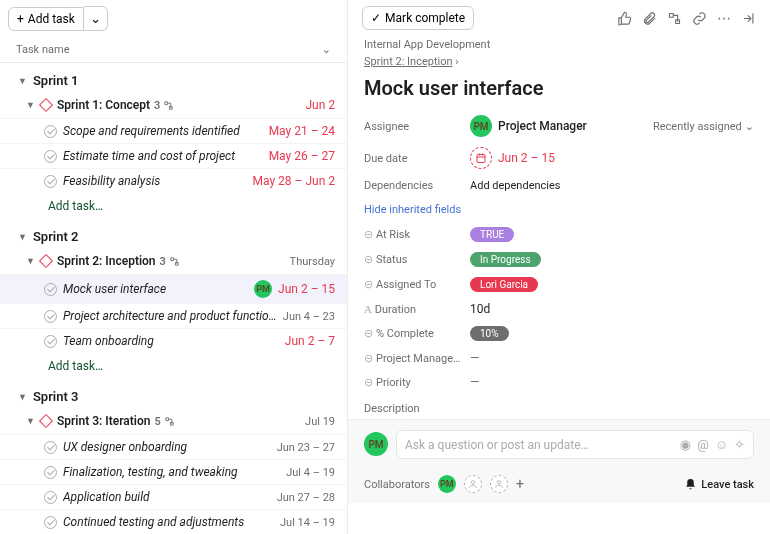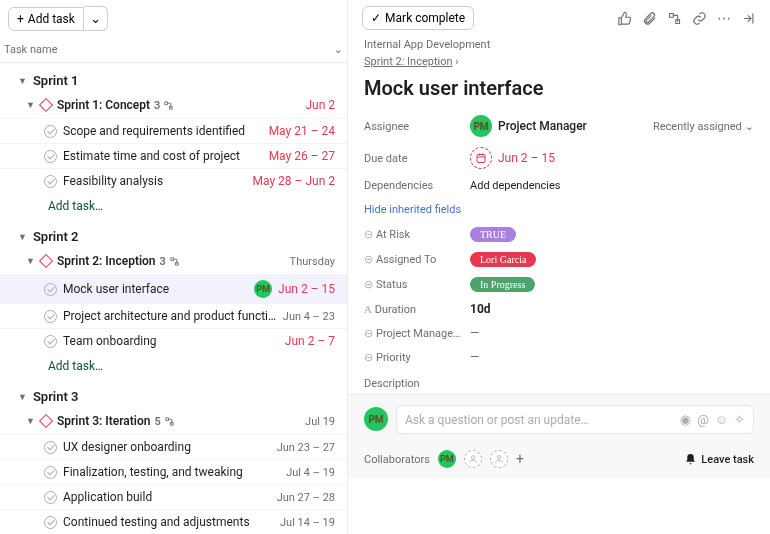--- a/index.html
+++ b/index.html
@@ -2,53 +2,53 @@
 <html><head>
 <meta charset="utf-8">
 <style>
 * { margin: 0; padding: 0; box-sizing: border-box; font-family: -apple-system, BlinkMacSystemFont, "Segoe UI", Roboto, sans-serif; }
 body { width: 770px; height: 534px; background: #fff; display: flex; color: #1e1f21; font-size: 12px; overflow: hidden; }
 .left-panel { width: 348px; border-right: 1px solid #edeae9; display: flex; flex-direction: column; }
 .right-panel { flex: 1; display: flex; flex-direction: column; background: #fff; }
 .toolbar { padding: 6px 8px; display: flex; align-items: center; gap: 6px; }
 .add-task-btn { display: flex; align-items: center; gap: 4px; border: 1px solid #cfcbcb; border-radius: 6px 0 0 6px; padding: 4px 8px; font-size: 12px; cursor: pointer; background: #fff; }
 .add-task-dd { border: 1px solid #cfcbcb; border-left: none; border-radius: 0 6px 6px 0; padding: 4px 6px; cursor: pointer; background: #fff; margin-left: -6px; }
-.col-header { display: flex; justify-content: space-between; padding: 6px 4px; color: #6d6e6f; font-size: 11px; border-bottom: 1px solid #edeae9; }
+.col-header { display: flex; justify-content: space-between; padding: 6px 16px; color: #6d6e6f; font-size: 11px; border-bottom: 1px solid #edeae9; }
 .list { overflow-y: auto; flex: 1; }
 .section-header { display: flex; align-items: center; gap: 6px; padding: 10px 12px 4px 18px; font-weight: 600; font-size: 13px; }
 .caret { font-size: 9px; color: #6d6e6f; cursor: pointer; }
 .subsection { display: flex; align-items: center; gap: 6px; padding: 6px 12px 6px 26px; font-size: 12px; }
 .subsection .name { font-weight: 600; flex: 1; display: flex; align-items: center; gap: 4px; }
 .subsec-meta { color: #6d6e6f; font-size: 11px; display: flex; align-items: center; gap: 3px; }
 .date-red { color: #e8384f; font-size: 12px; }
 .date-gray { color: #6d6e6f; font-size: 11px; }
 .diamond { width: 10px; height: 10px; border: 1.5px solid #e8384f; transform: rotate(45deg); display: inline-block; }
 .task-row { display: flex; align-items: center; gap: 6px; padding: 5px 12px 5px 44px; border-top: 1px solid #f5f3f3; font-size: 12px; }
-.task-row .title { flex: 1; white-space: nowrap; overflow: hidden; text-overflow: ellipsis; }
+.task-row .title { flex: 1; white-space: nowrap; overflow: hidden; text-overflow: ellipsis; font-style: italic; }
 .task-row.selected { background: #f1f2fc; }
 .check-circle { width: 13px; height: 13px; border: 1.2px solid #afabac; border-radius: 50%; flex-shrink: 0; position: relative; }
 .check-circle:after { content: ""; position: absolute; left: 3.5px; top: 1px; width: 3px; height: 6px; border: solid #afabac; border-width: 0 1.2px 1.2px 0; transform: rotate(45deg); }
 .add-task-link { padding: 6px 12px 6px 48px; color: #14532d; font-size: 12px; cursor: pointer; }
 .avatar { width: 18px; height: 18px; border-radius: 50%; background: #22c55e; color: #5a4a22; font-size: 9px; display: flex; align-items: center; justify-content: center; font-weight: 600; flex-shrink: 0; }
 
 
 .detail-toolbar { display: flex; align-items: center; padding: 6px 14px; gap: 10px; }
 .mark-complete { border: 1px solid #cfcbcb; border-radius: 6px; padding: 4px 8px; font-size: 12px; display: flex; align-items: center; gap: 4px; cursor: pointer; background:#fff; }
 .dt-spacer { flex: 1; }
 .dt-icon { color: #6d6e6f; cursor: pointer; font-size: 14px; }
 .breadcrumb { padding: 2px 16px; color: #6d6e6f; font-size: 11px; }
 .breadcrumb .bc-link { text-decoration: underline; color: #6d6e6f; cursor: pointer; }
 .detail-title { padding: 6px 16px 10px 16px; font-size: 20px; font-weight: 600; }
 .field-row { display: flex; align-items: center; padding: 5px 16px; font-size: 12px; gap: 8px; }
 .field-label { width: 98px; color: #6d6e6f; font-size: 11px; overflow: hidden; text-overflow: ellipsis; white-space: nowrap; }
 .field-value { display: flex; align-items: center; gap: 6px; flex: 1; }
 .due-icon { width: 22px; height: 22px; border: 1px dashed #e8384f; border-radius: 50%; display: flex; align-items: center; justify-content: center; color: #e8384f; font-size: 10px; }
 .recent { color: #6d6e6f; font-size: 11px; display: flex; gap: 3px; cursor: pointer; }
 .hide-inherited { color: #4573d2; font-size: 11px; padding: 6px 16px; cursor: pointer; }
-.pill { border-radius: 10px; padding: 2px 10px; font-size: 10px; color: #fff; display: inline-flex; align-items: center; font-family: Liberation Serif, serif; }
+.pill { border-radius: 10px; padding: 2px 10px; font-size: 10px; color: #fff; display: inline-flex; align-items: center; }
 .pill-purple { background: #a97fe0; }
 .pill-red { background: #e8384f; }
 .pill-green { background: #4ca36b; }
 .pill-gray { background: #6d6e6f; }
 .small-circle-icon { color: #afabac; font-size: 11px; }
 .desc-label { padding: 8px 16px 4px 16px; color: #6d6e6f; font-size: 11px; }
 .comment-area { background: #f9f8f8; padding: 10px 16px; display: flex; gap: 8px; align-items: flex-start; border-top:1px solid #edeae9;}
 .comment-box { flex: 1; background: #fff; border: 1px solid #e6e3e3; border-radius: 6px; display: flex; align-items: center; padding: 6px 8px; font-size: 12px; color: #afabac; }
 .comment-box .spacer { flex: 1; }
 .comment-box .cb-icon { color: #afabac; font-size: 13px; margin-left: 6px; }
@@ -247,40 +247,46 @@
   <div class="hide-inherited">Hide inherited fields</div>
 
   <div class="field-row">
     <div class="field-label"><span class="small-circle-icon">⊝</span> <span>At Risk</span></div>
     <div class="field-value">
         <span class="pill pill-purple">TRUE</span>
       </div>
   </div>
 
   <div class="field-row">
+    <div class="field-label"><span class="small-circle-icon">⊝</span> <span>Status</span></div>
+    <div class="field-value">
+        <span class="pill pill-green">In Progress</span>
+      </div>
+  </div>
+
+  <div class="field-row">
     <div class="field-label"><span class="small-circle-icon">⊝</span> <span>Assigned To</span></div>
     <div class="field-value">
         <span class="pill pill-red">Lori Garcia</span>
       </div>
   </div>
 
   <div class="field-row">
-    <div class="field-label"><span class="small-circle-icon">⊝</span> <span>Status</span></div>
-    <div class="field-value">
-        <span class="pill pill-green">In Progress</span>
-      </div>
-  </div>
-
-  <div class="field-row">
     <div class="field-label"><span class="small-circle-icon" style="font-family:serif">A</span> <span>Duration</span></div>
     <div class="field-value">
-        <span style="font-weight:700">10d</span>
-      </div>
-  </div>
-
+        <span style="font-weight:400">10d</span>
+      </div>
+  </div>
+
+  <div class="field-row">
+    <div class="field-label"><span class="small-circle-icon">⊝</span> <span>% Complete</span></div>
+    <div class="field-value">
+        <span class="pill pill-gray">10%</span>
+      </div>
+  </div>
 
   <div class="field-row">
     <div class="field-label"><span class="small-circle-icon">⊝</span> <span>Project Manage…</span></div>
     <div class="field-value">
         <span style="color:#6d6e6f">—</span>
       </div>
   </div>
 
   <div class="field-row">
     <div class="field-label"><span class="small-circle-icon">⊝</span> <span>Priority</span></div>

